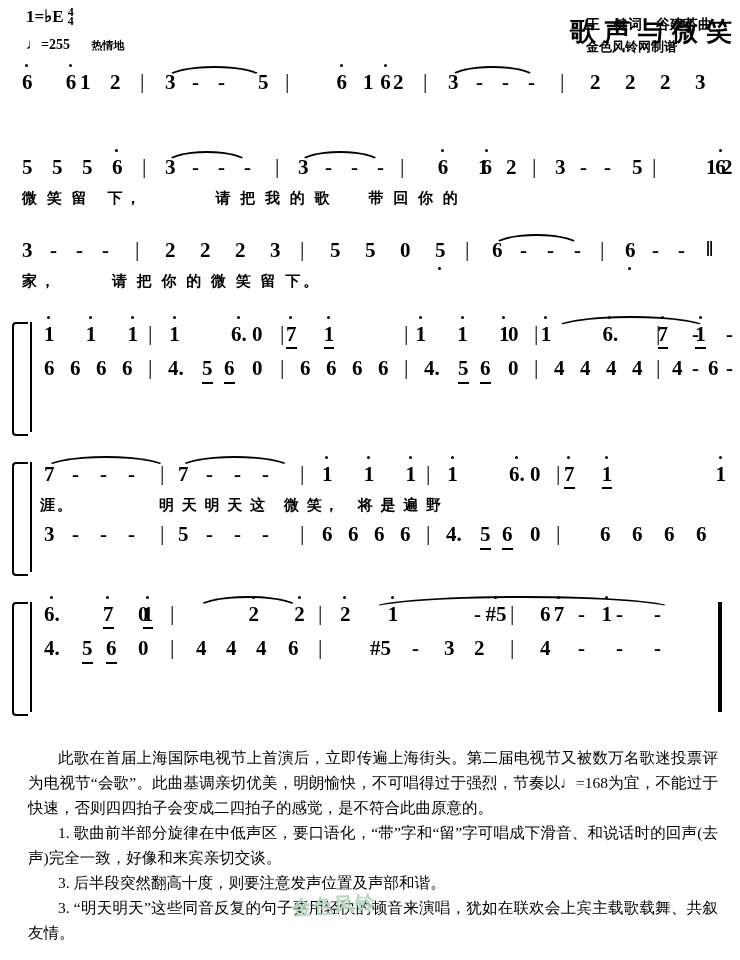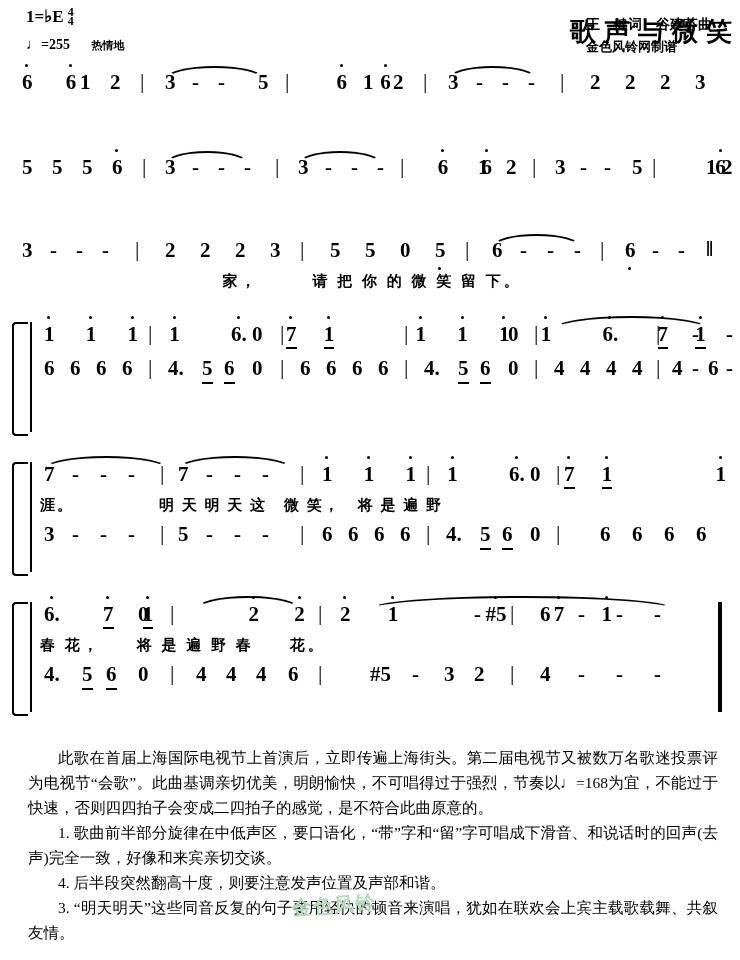--- a/index.html
+++ b/index.html
@@ -177,20 +177,23 @@
         <span class="n" style="left:632px;">5</span>
         <span class="bar" style="left:652px;">|</span>
         <span class="n dot-up" style="left:668px;">6</span>
         
         <span class="n" style="left:706px;">1</span>
         <span class="n" style="left:722px;">2</span>
         <span class="tie" style="left:165px;top:-4px;width:80px;"></span>
         <span class="tie" style="left:298px;top:-4px;width:80px;"></span>
       </div>
     </div>
+    <div class="row" style="height:28px;">
+      <div class="lyr" style="left:22px;width:700px;letter-spacing:3px;">微 笑 留　下，　　　　请 把 我 的 歌　　带 回 你 的</div>
+    </div>
   </div>
 
   <div class="sys" style="top:238px;">
     <div class="row">
       <div class="notes">
         <span class="n" style="left:22px;">3</span>
         <span class="n" style="left:50px;">-</span>
         <span class="n" style="left:76px;">-</span>
         <span class="n" style="left:102px;">-</span>
         <span class="bar" style="left:135px;">|</span>
@@ -209,21 +212,21 @@
         <span class="n" style="left:547px;">-</span>
         <span class="n" style="left:574px;">-</span>
         <span class="bar" style="left:600px;">|</span>
         <span class="n dot-dn" style="left:625px;">6</span>
         <span class="n" style="left:652px;">-</span>
         <span class="n" style="left:678px;">-</span>
         <span class="bar" style="left:706px;font-weight:bold;">‖</span>
         <span class="tie" style="left:492px;top:-4px;width:85px;"></span>
       </div>
     </div>
-    <div class="row" style="height:28px;text-align:center;">
+    <div class="row" style="height:28px;">
       <div class="lyr" style="left:22px;width:700px;letter-spacing:3px;">家，　　　请 把 你 的 微 笑 留 下。</div>
     </div>
   </div>
 
   <div class="sys" style="top:322px;height:120px;">
     <div class="brk" style="left:12px;top:0px;width:14px;height:110px;"></div>
     <div class="thinbar" style="left:30px;top:0px;height:110px;"></div>
 
     <div class="row">
       <div class="notes">
@@ -384,23 +387,20 @@
         <span class="n" style="left:474px;">-</span>
         <span class="bar" style="left:510px;">|</span>
         <span class="n" style="left:540px;">6</span>
         <span class="n" style="left:578px;">-</span>
         <span class="n" style="left:616px;">-</span>
         <span class="n" style="left:654px;">-</span>
         <span class="tie" style="left:196px;top:-6px;width:100px;"></span>
         <span class="tie" style="left:370px;top:-6px;width:300px;"></span>
       </div>
     </div>
-    <div class="row" style="height:26px;">
-      <div class="lyr" style="left:40px;width:690px;letter-spacing:3px;">春 花，　　将 是 遍 野 春　　花。</div>
-    </div>
     <div class="row" style="height:34px;">
       <div class="notes">
         <span class="n" style="left:44px;">4.</span>
         <span class="n und" style="left:82px;">5</span>
         <span class="n und" style="left:106px;">6</span>
         <span class="n" style="left:138px;">0</span>
         <span class="bar" style="left:170px;">|</span>
         <span class="n" style="left:196px;">4</span>
         <span class="n" style="left:226px;">4</span>
         <span class="n" style="left:256px;">4</span>
@@ -415,19 +415,19 @@
         <span class="n" style="left:578px;">-</span>
         <span class="n" style="left:616px;">-</span>
         <span class="n" style="left:654px;">-</span>
       </div>
     </div>
   </div>
 
   <div class="prose">
     <p class="indent">此歌在首届上海国际电视节上首演后，立即传遍上海街头。第二届电视节又被数万名歌迷投票评为电视节“会歌”。此曲基调亲切优美，明朗愉快，不可唱得过于强烈，节奏以♩=168为宜，不能过于快速，否则四四拍子会变成二四拍子的感觉，是不符合此曲原意的。</p>
     <p class="indent">1. 歌曲前半部分旋律在中低声区，要口语化，“带”字和“留”字可唱成下滑音、和说话时的回声(去声)完全一致，好像和来宾亲切交谈。</p>
-    <p class="indent">4. 后半段突然翻高十度，则要注意发声位置及声部和谐。</p>
+    <p class="indent">3. 后半段突然翻高十度，则要注意发声位置及声部和谐。</p>
     <p class="indent">3. “明天明天”这些同音反复的句子要用轻快的顿音来演唱，犹如在联欢会上宾主载歌载舞、共叙友情。</p>
   </div>
 
   <div class="wm">金色风铃</div>
 
 </div>
 
 </body></html>

